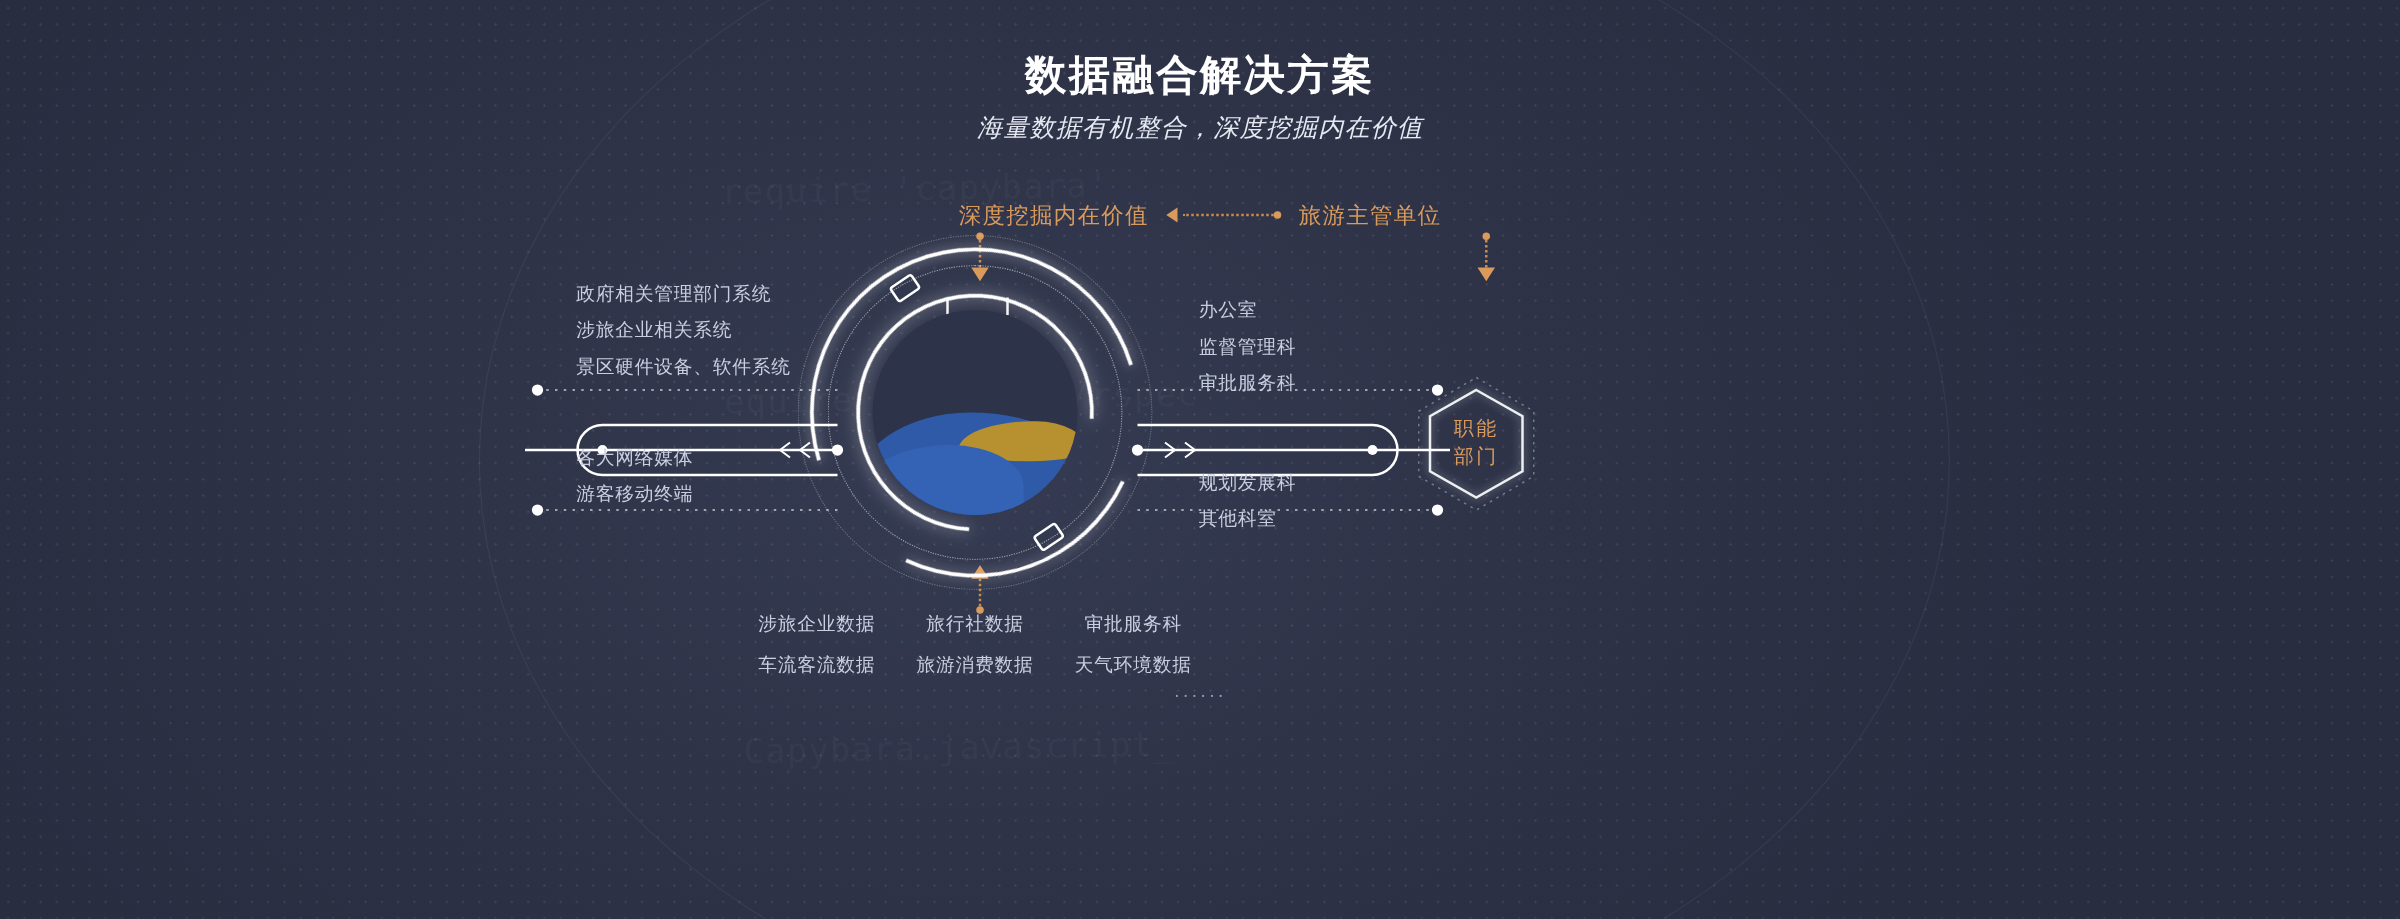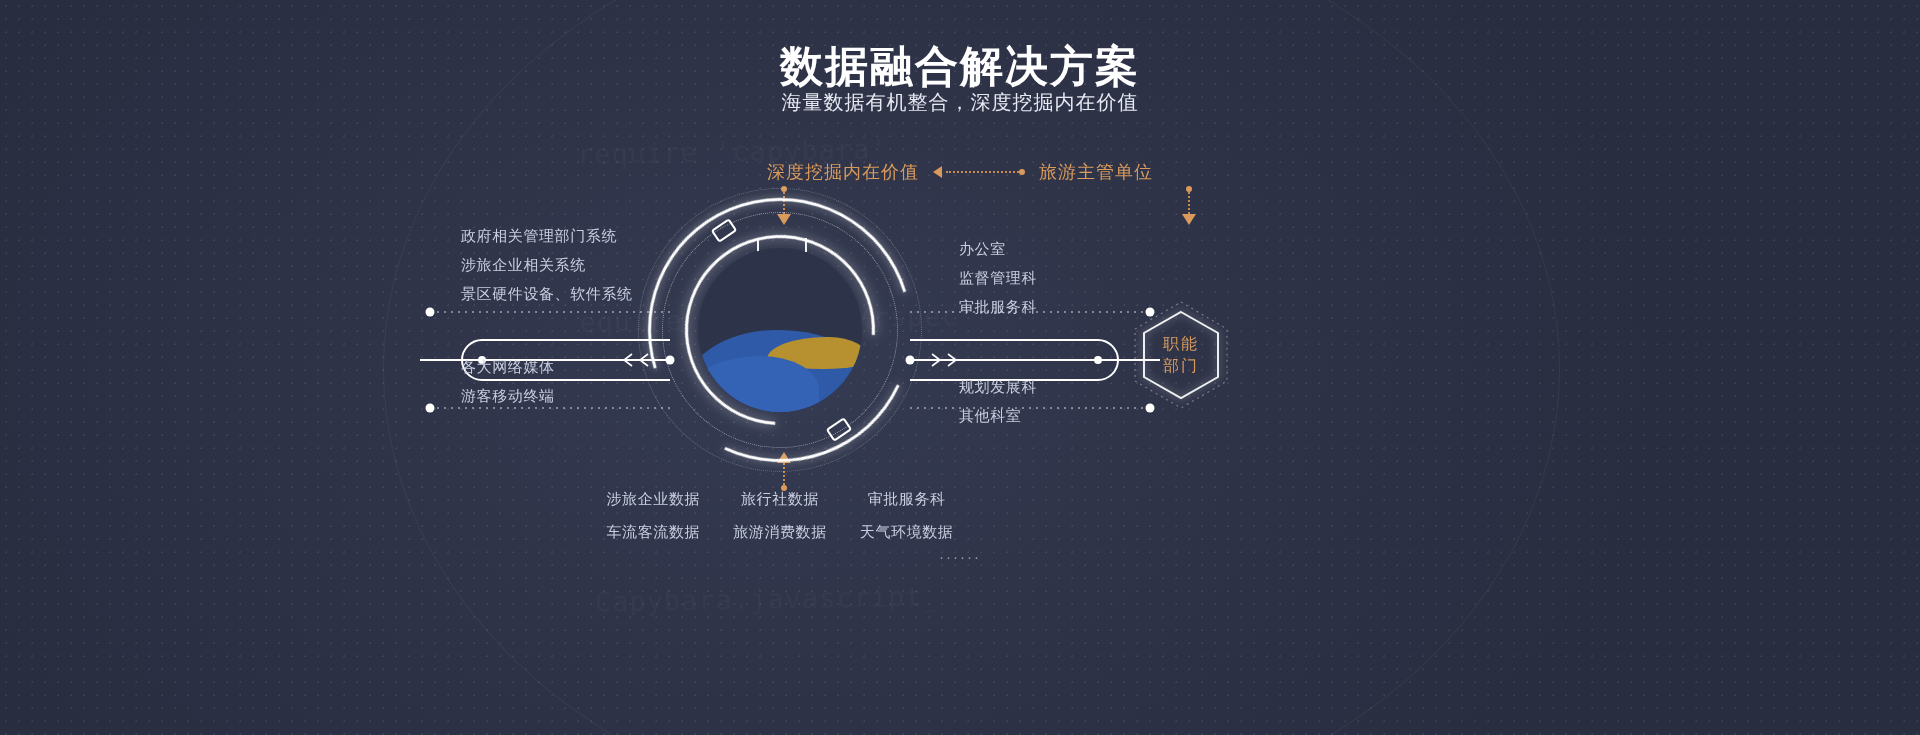--- a/index.html
+++ b/index.html
@@ -55,29 +55,30 @@
     border:1px solid rgba(255,255,255,.055);
     border-radius:50%;
     pointer-events:none;
   }
 
   
   .title{
     position:absolute;left:0;right:0;top:38px;
     text-align:center;
     color:#ffffff;
-    font-size:43px;font-weight:bold;
+    font-size:33px;font-weight:bold;
     letter-spacing:2px;
   }
   .subtitle{
     position:absolute;left:0;right:0;top:89px;
     text-align:center;
     color:#e6e9f2;
     font-size:20px;
     letter-spacing:1px;
+    font-style:italic;
   }
 
   
   .toplabels{
     position:absolute;
     left:0;right:0;top:160px;
     display:flex;justify-content:center;align-items:center;
     gap:0px;
     color:#d99a5b;
     font-size:18px;

